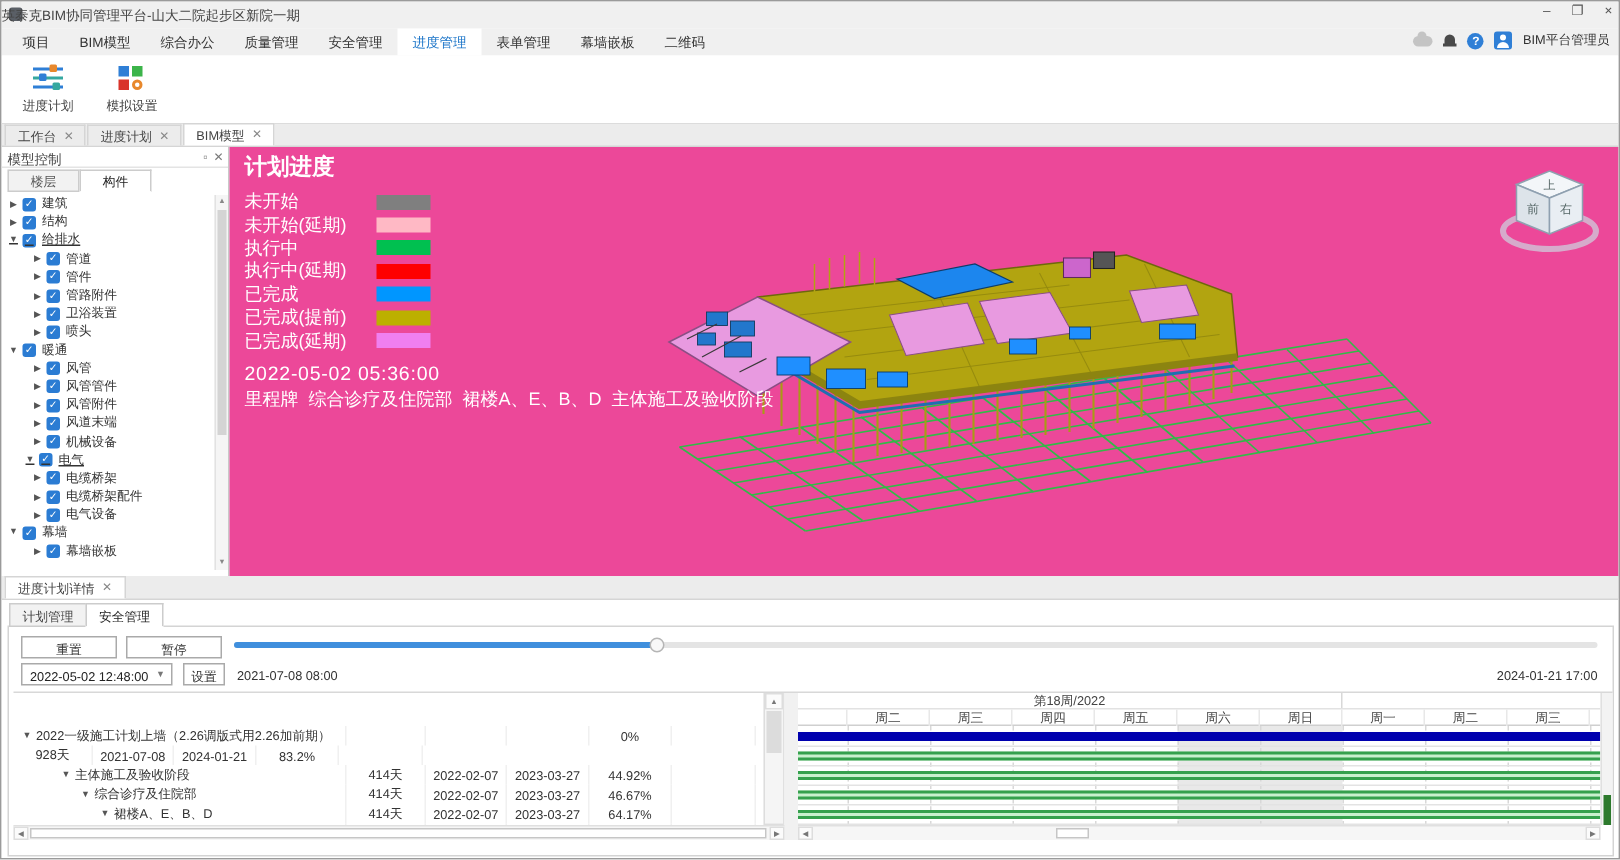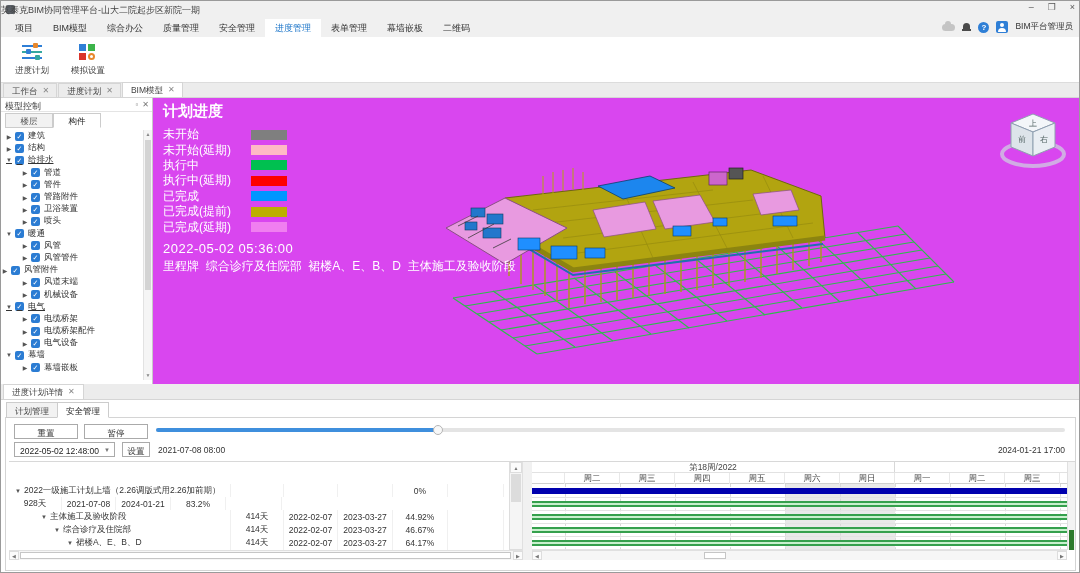--- a/index.html
+++ b/index.html
@@ -63,21 +63,21 @@
   .tree{position:absolute;left:0;top:32px;right:9px;bottom:4px;overflow:hidden;}
   .tree-row{height:12.2px;display:flex;align-items:center;cursor:default;}
   .tw-arrow{width:8px;font-size:6px;color:#555;flex:0 0 8px;text-align:center;}
   .tw-check{width:9px;height:9px;background:#2b7cd3;border-radius:2px;color:#fff;font-size:7px;line-height:9px;text-align:center;margin:0 4px 0 2px;flex:0 0 9px;}
   .tw-label{font-size:8.5px;color:#333;white-space:nowrap;}
   .tree-scroll{position:absolute;right:0;top:32px;width:9px;bottom:4px;background:#f5f5f5;border-left:1px solid #e2e2e2;}
   .tree-scroll .up,.tree-scroll .dn{position:absolute;left:0;right:0;height:9px;font-size:5px;color:#888;text-align:center;line-height:9px;}
   .tree-scroll .dn{bottom:0;}
   .tree-scroll .thumb{position:absolute;left:1px;right:1px;top:10px;height:150px;background:#d4d4d4;}
   
-  .viewport{position:absolute;left:152px;top:0;right:0;height:286px;background:#d946ef;overflow:hidden;}
+  .viewport{position:absolute;left:152px;top:0;right:0;height:286px;background:#ec4899;overflow:hidden;}
   .legend{position:absolute;left:10px;top:4px;color:#fff;}
   .legend-title{font-size:15px;font-weight:bold;margin-bottom:6px;}
   .legend-row{height:15.4px;display:flex;align-items:center;font-size:12px;}
   .legend-label{width:88px;white-space:nowrap;}
   .legend-swatch{width:36px;height:10px;display:inline-block;}
   .vp-time{position:absolute;left:10px;top:143px;color:#fff;font-size:13px;letter-spacing:.5px;}
   .vp-caption{position:absolute;left:10px;top:160px;color:#fff;font-size:12px;white-space:pre;}
   .navcube{position:absolute;right:10px;top:6px;}
   
   .bottom-tabbar{position:absolute;left:0;top:383px;right:0;height:16px;background:#ececec;border-bottom:1px solid #d5d5d5;display:flex;align-items:flex-end;padding-left:2px;}
@@ -253,36 +253,36 @@
           <div class="tree-row" style="padding-left: 20px;">
             <span class="tw-arrow">▶</span>
             <span class="tw-check">✓</span>
             <span class="tw-label">风管</span>
           </div>
           <div class="tree-row" style="padding-left: 20px;">
             <span class="tw-arrow">▶</span>
             <span class="tw-check">✓</span>
             <span class="tw-label">风管管件</span>
           </div>
-          <div class="tree-row" style="">
+          <div class="tree-row" style="padding-left: 20px;">
             <span class="tw-arrow">▶</span>
             <span class="tw-check">✓</span>
             <span class="tw-label">风管附件</span>
           </div>
           <div class="tree-row" style="padding-left: 20px;">
             <span class="tw-arrow">▶</span>
             <span class="tw-check">✓</span>
             <span class="tw-label">风道末端</span>
           </div>
           <div class="tree-row" style="padding-left: 20px;">
             <span class="tw-arrow">▶</span>
             <span class="tw-check">✓</span>
             <span class="tw-label">机械设备</span>
           </div>
-          <div class="tree-row" style="padding-left: 4px; text-decoration: underline;">
+          <div class="tree-row" style="padding-left: 15px; text-decoration: underline;">
             <span class="tw-arrow">▼</span>
             <span class="tw-check">✓</span>
             <span class="tw-label">电气</span>
           </div>
           <div class="tree-row" style="padding-left: 20px;">
             <span class="tw-arrow">▶</span>
             <span class="tw-check">✓</span>
             <span class="tw-label">电缆桥架</span>
           </div>
           <div class="tree-row" style="padding-left: 20px;">

